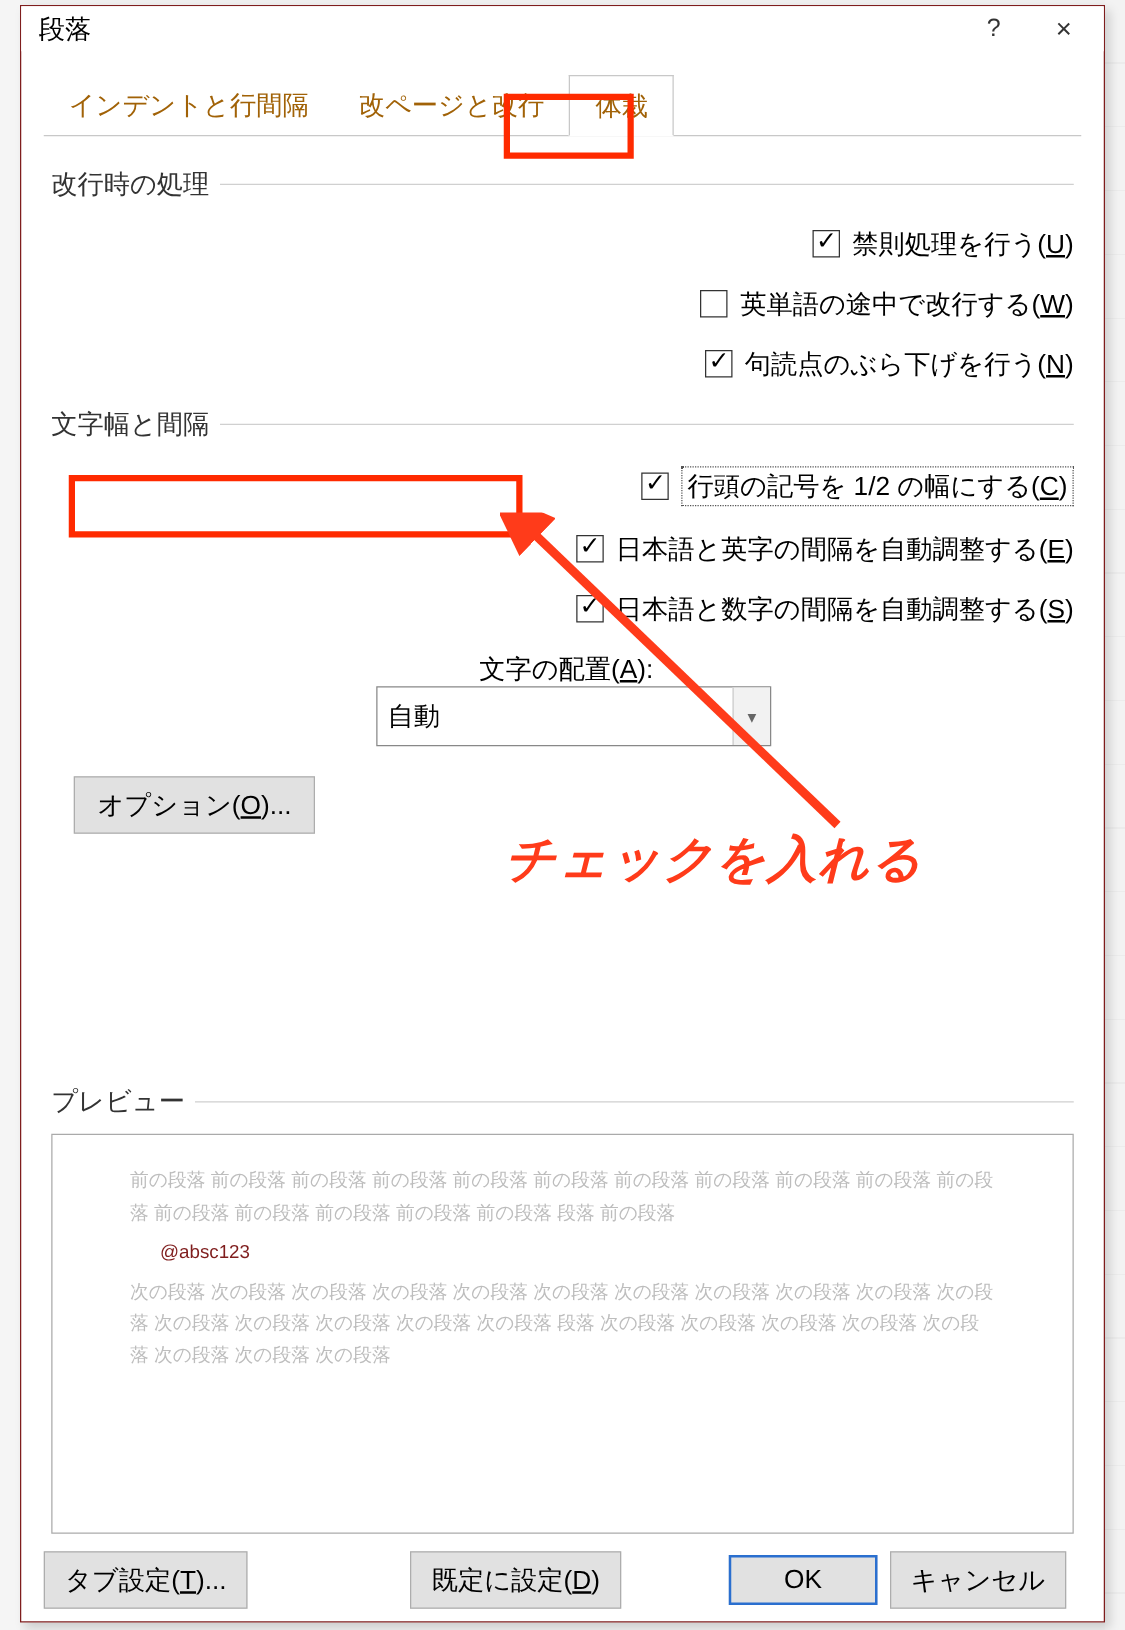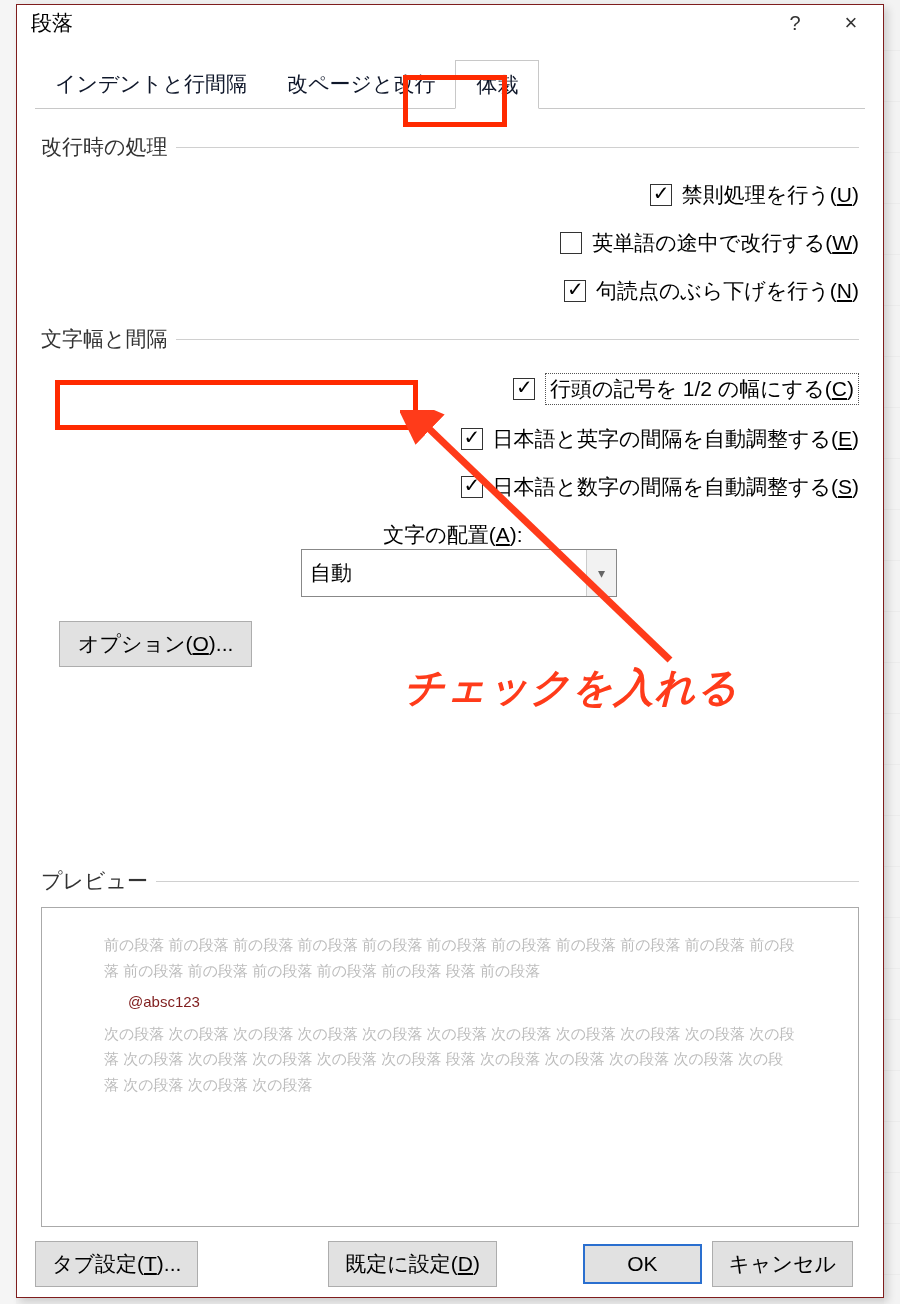--- a/index.html
+++ b/index.html
@@ -49,21 +49,21 @@
   .tabs-wrap { padding: 18px 18px 0 18px; }
   .tabs {
     display: flex;
     border-bottom: 1px solid #c8c8c8;
     height: 50px;
     position: relative;
   }
   .tab {
     padding: 10px 20px 8px;
     font-size: 21px;
-    color: #0f172a;
+    color: #a16207;
     position: relative;
     top: 1px;
   }
   .tab.active {
     border: 1px solid #c8c8c8;
     border-bottom: 1px solid #fff;
     background: #fff;
   }
   .highlight-tab {
     position: absolute;

